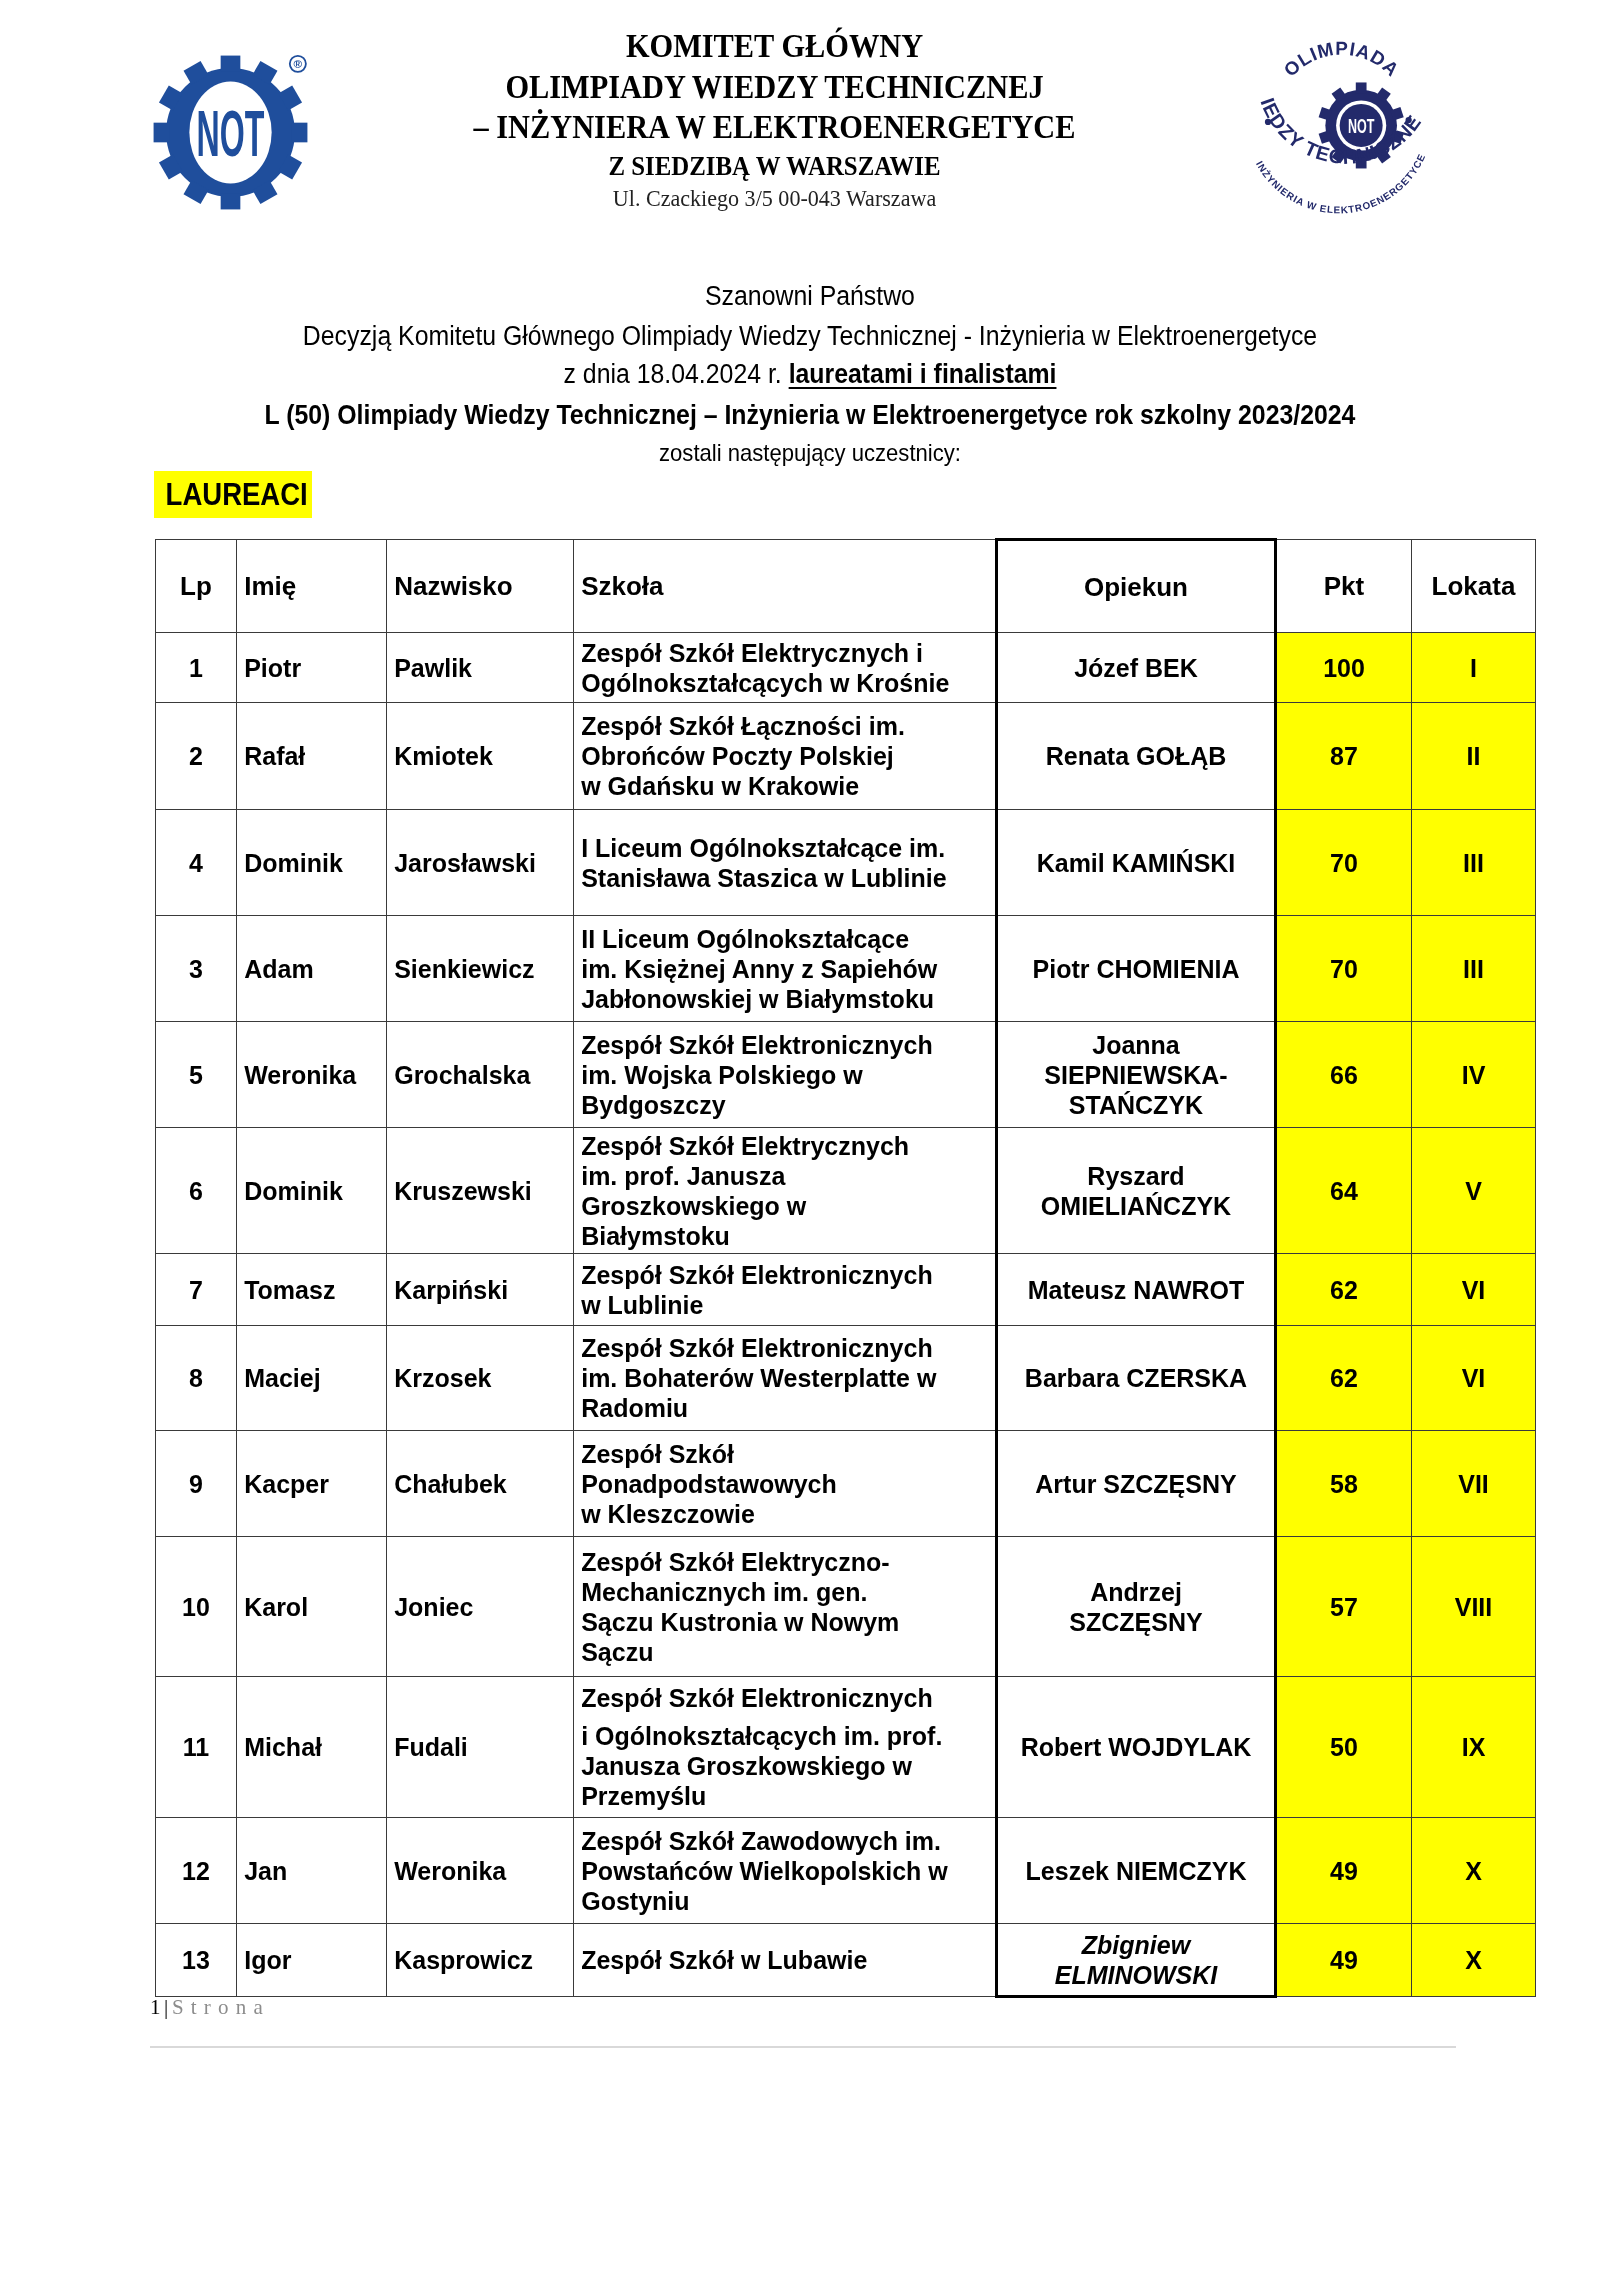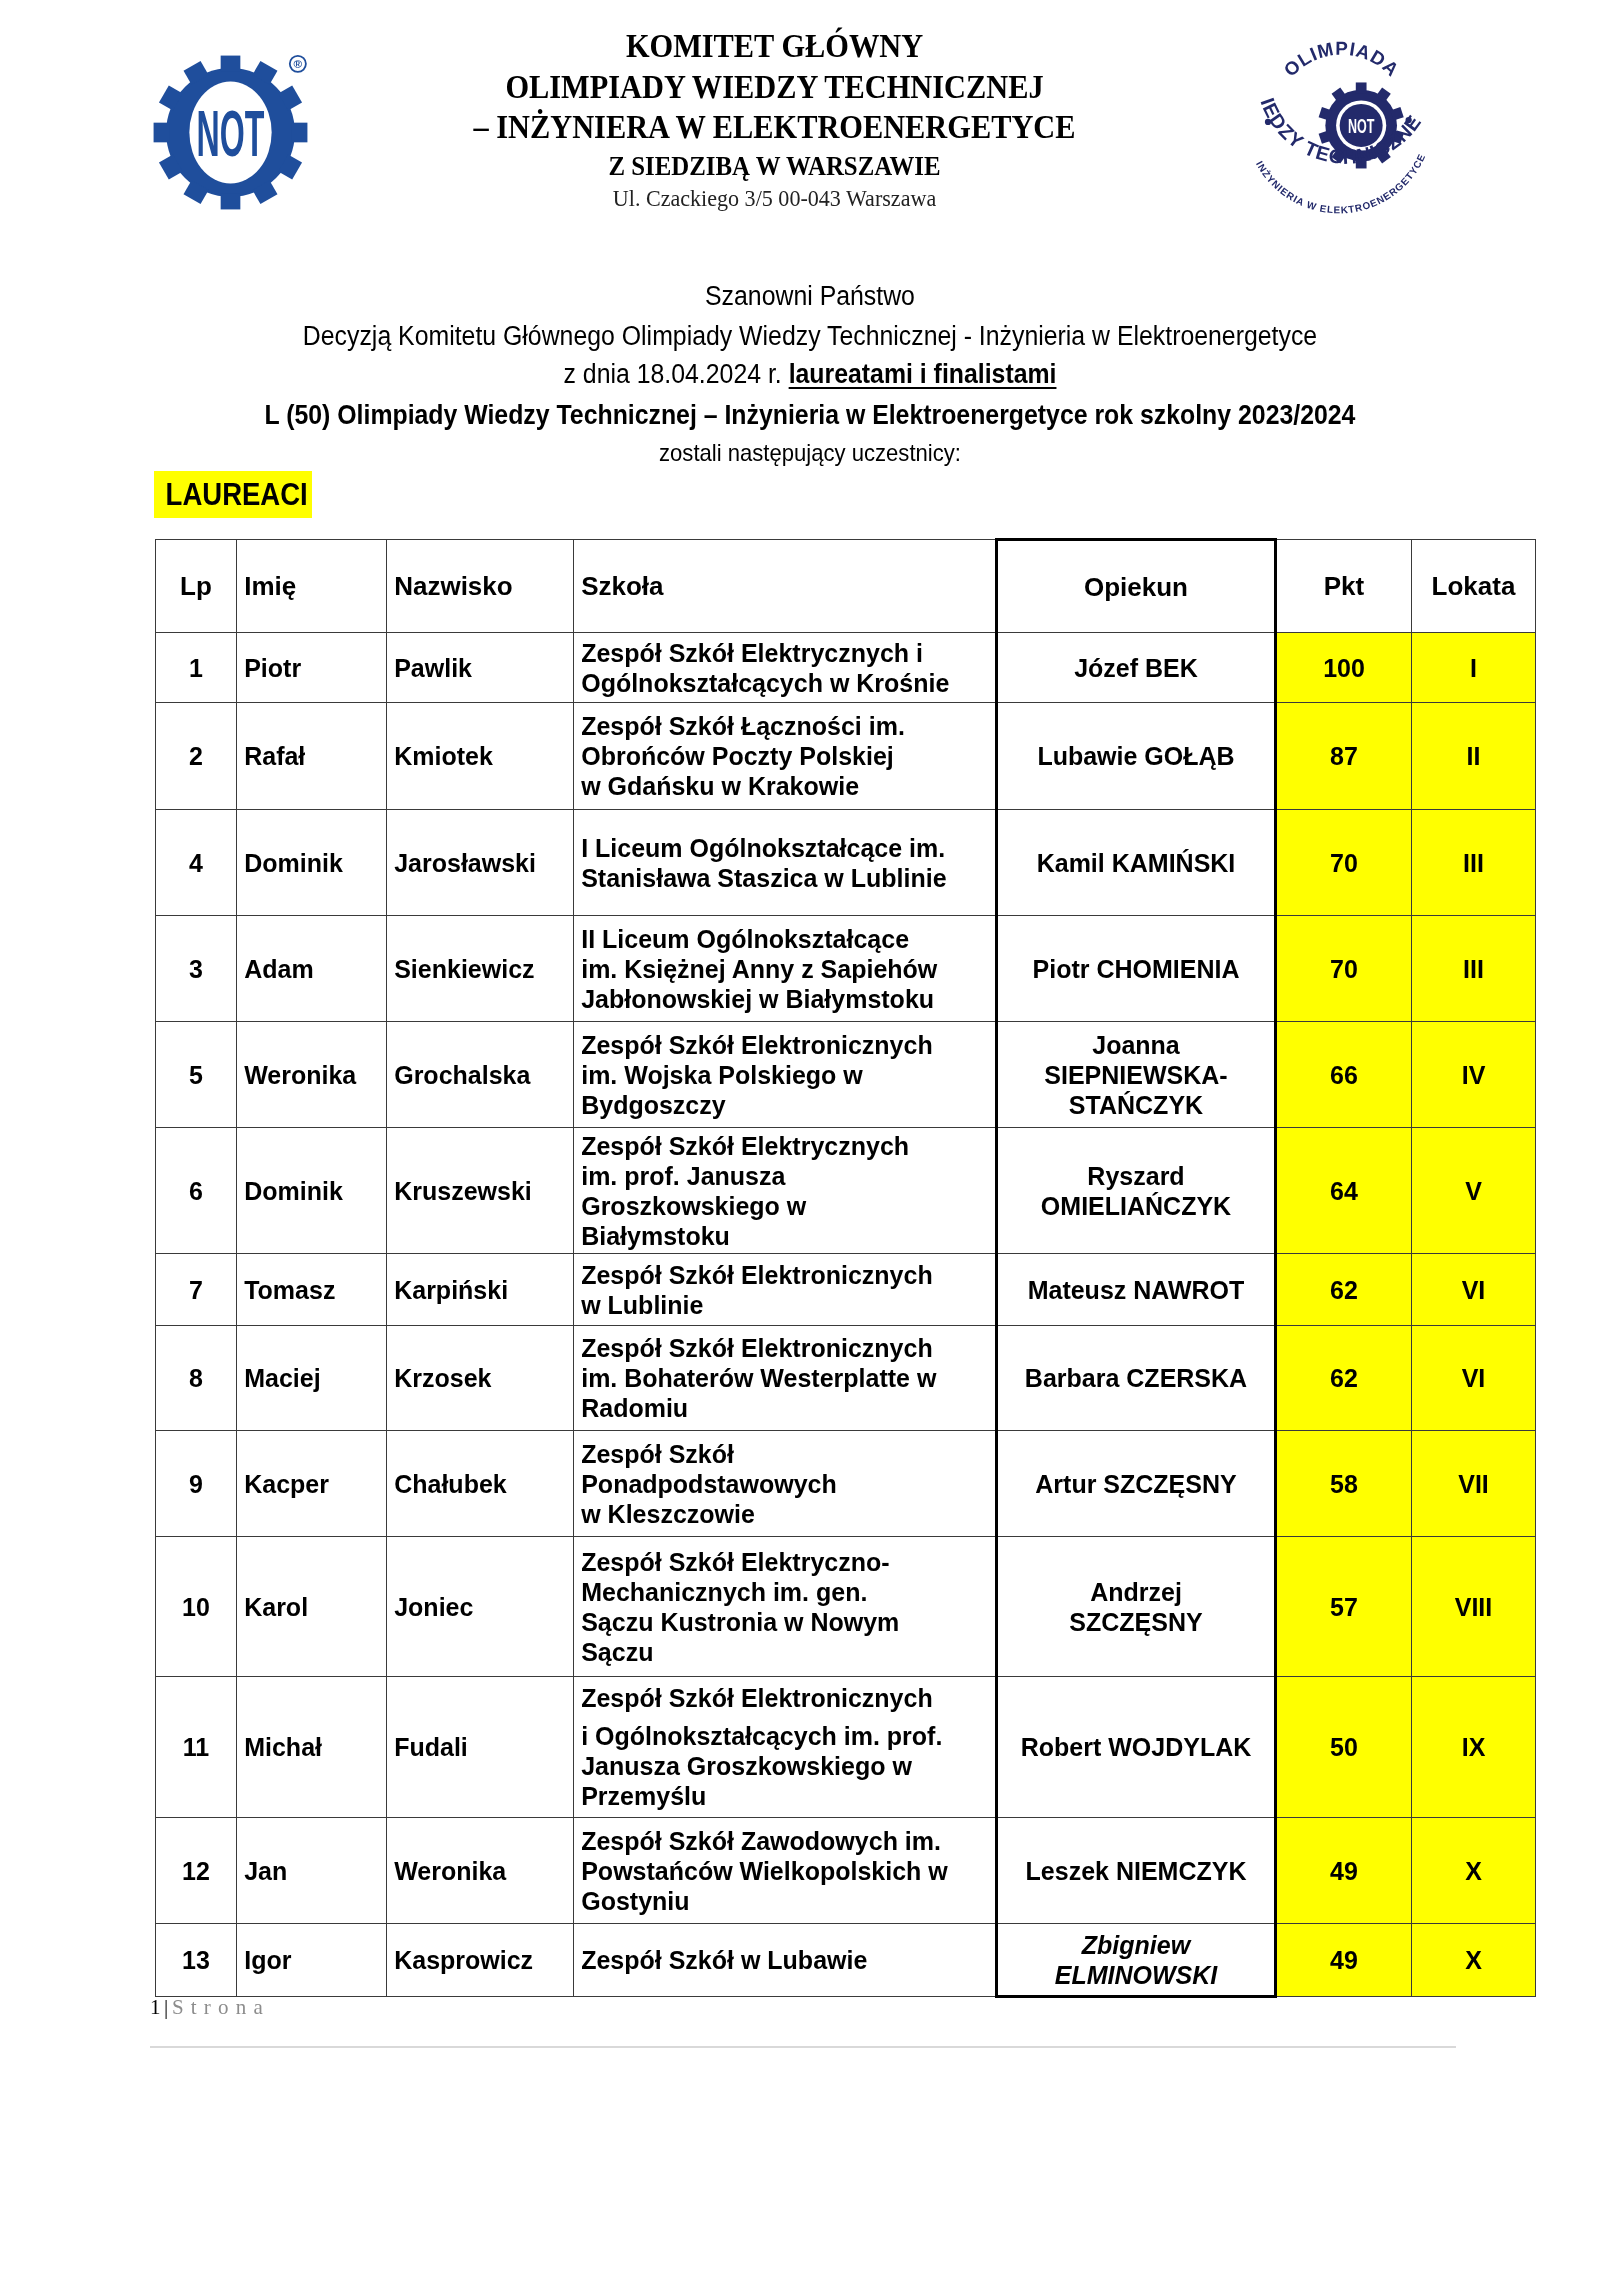--- a/index.html
+++ b/index.html
@@ -167,21 +167,21 @@
       <tr style="height: 107px;">
         <td class="c-lp">2</td>
         <td>Rafał</td>
         <td>Kmiotek</td>
         <td>
           <div style="white-space: nowrap;">Zespół Szkół Łączności im.</div>
           <div style="white-space: nowrap;">Obrońców Poczty Polskiej</div>
           <div style="white-space: nowrap;">w Gdańsku w Krakowie</div>
         </td>
         <td class="c-opiekun">
-          <div style="white-space: nowrap;">Lubawie GOŁĄB</div>
+          <div style="white-space: nowrap;">Renata GOŁĄB</div>
         </td>
         <td class="yel">87</td>
         <td class="yel">II</td>
       </tr>
       <tr style="height: 106px;">
         <td class="c-lp">4</td>
         <td>Dominik</td>
         <td>Jarosławski</td>
         <td>
           <div style="white-space: nowrap;">I Liceum Ogólnokształcące im.</div>

